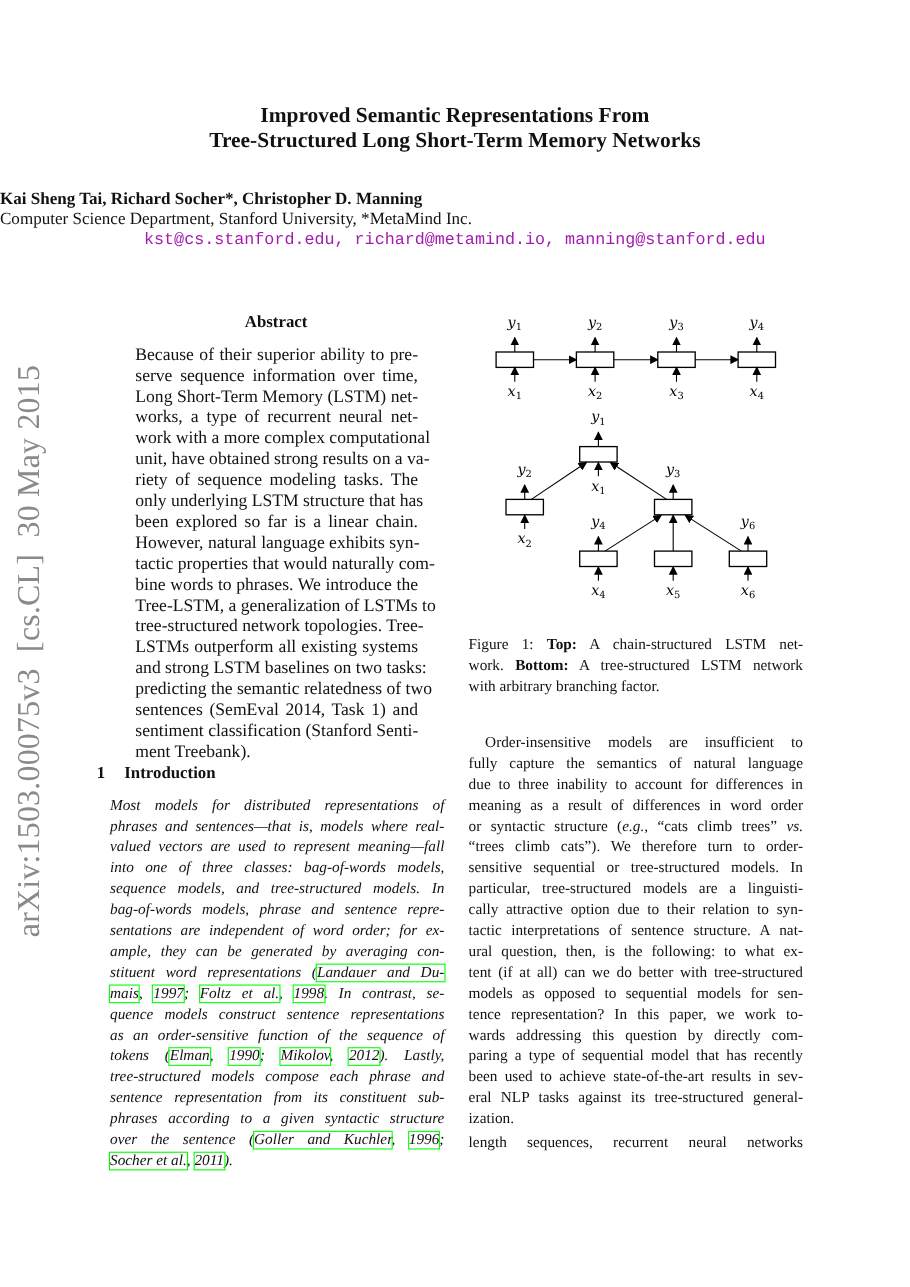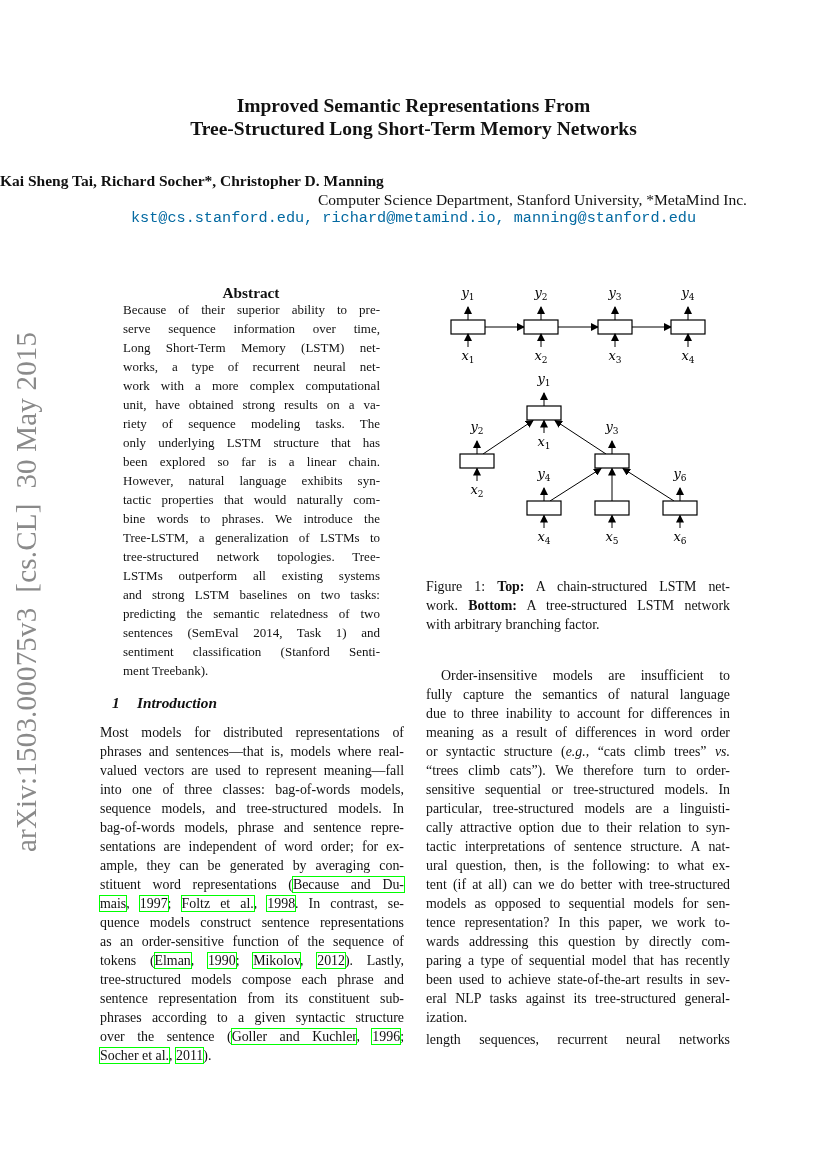--- a/index.html
+++ b/index.html
@@ -2,32 +2,32 @@
 <html><head>
 <meta charset="utf-8">
 <style>
   html, body { margin: 0; padding: 0; background: #ffffff; }
   body { width: 827px; height: 1170px; position: relative; overflow: hidden;
          font-family: "Liberation Serif", serif; color: #111; }
   .abs { position: absolute; }
   .title { left: 0; width: 827px; top: 94px; text-align: center; font-weight: bold;
            font-size: 19.5px; line-height: 23px; }
   .authors { left: 0; width: 827px; top: 171px; font-weight: bold; font-size: 15.5px; line-height: 19px; }
-  .affil { left: 0; width: 747px; top: 190px; text-align: right; font-size: 15.5px; line-height: 19px; }
+  .affil { left: 0; width: 747px; top: 190px; text-align: left; font-size: 15.5px; line-height: 19px; }
   .emails { left: 0; width: 827px; top: 209px; text-align: center;
-            font-family: "Liberation Mono", monospace; font-size: 15.2px; line-height: 19px; color: #0369a1; }
+            font-family: "Liberation Mono", monospace; font-size: 15.2px; line-height: 19px; color: #a21caf; }
   .arxiv { left: 10px; top: 852px; transform-origin: 0 0; transform: rotate(-90deg);
            font-family: "Liberation Serif", serif; font-size: 29px; color: #8a8a8a;
            white-space: pre; letter-spacing: 0.2px; }
   .abstract-head { left: 122px; width: 258px; top: 284px; text-align: center; font-weight: bold; font-size: 15.3px; }
-  .abstract-body { left: 123px; width: 257px; top: 300px; font-size: 13px; line-height: 19.0px;
+  .abstract-body { left: 123px; width: 257px; top: 313px; font-size: 16px; line-height: 19.0px;
                    text-align: justify; hyphens: manual; }
-  .sec-head { left: 112px; top: 694px; font-weight: bold; font-size: 15.3px; font-style: italic; }
+  .sec-head { left: 88px; top: 694px; font-weight: bold; font-size: 15.3px; }
   .sec-head .num { display: inline-block; width: 25px; }
-  .col-left { left: 100px; width: 304px; top: 723px; font-size: 13.9px; line-height: 19.0px; text-align: justify; }
+  .col-left { left: 100px; width: 304px; top: 723px; font-size: 13.9px; line-height: 19.0px; text-align: justify; font-style: italic; }
   .col-right { left: 426px; width: 304px; font-size: 13.9px; line-height: 19.0px; text-align: justify; }
   .cap { left: 426px; width: 304px; top: 577px; font-size: 13.9px; line-height: 19.0px; text-align: justify; }
   .cite { outline: 1.5px solid #00ff00; outline-offset: 0px; color: inherit; text-decoration: none; }
   .line { display: block; text-align: justify; text-align-last: justify; white-space: nowrap; }
   .line.last { text-align-last: left; }
   svg text { font-family: "DejaVu Serif", serif; font-style: italic; }
 </style>
 </head>
 <body>
 
@@ -73,21 +73,21 @@
   <div id="left-lines-a">
       <span class="line">Most models for distributed representations of</span>
       <span class="line">phrases and sentences—that is, models where real-</span>
       <span class="line">valued vectors are used to represent meaning—fall</span>
       <span class="line">into one of three classes:  bag-of-words models,</span>
       <span class="line">sequence models, and tree-structured models.  In</span>
       <span class="line">bag-of-words models, phrase and sentence repre-</span>
       <span class="line">sentations are independent of word order; for ex-</span>
       <span class="line">ample, they can be generated by averaging con-</span>
     </div>
-  <span class="line"><span>stituent word representations (</span><a class="cite">Because and Du-</a></span>
+  <span class="line"><span>stituent word representations (</span><a class="cite">Landauer and Du-</a></span>
   <span class="line"><a class="cite">mais</a>, <a class="cite">1997</a>; <a class="cite">Foltz et al.</a>, <a class="cite">1998</a><span>.  In contrast, se-</span></span>
   <div id="left-lines-mid">
       <span class="line">quence models construct sentence representations</span>
       <span class="line">as an order-sensitive function of the sequence of</span>
     </div>
   <span class="line"><span>tokens (</span><a class="cite">Elman</a>, <a class="cite">1990</a>; <a class="cite">Mikolov</a>, <a class="cite">2012</a><span>).  Lastly,</span></span>
   <div id="left-lines-late">
       <span class="line">tree-structured models compose each phrase and</span>
       <span class="line">sentence representation from its constituent sub-</span>
       <span class="line">phrases according to a given syntactic structure</span>

